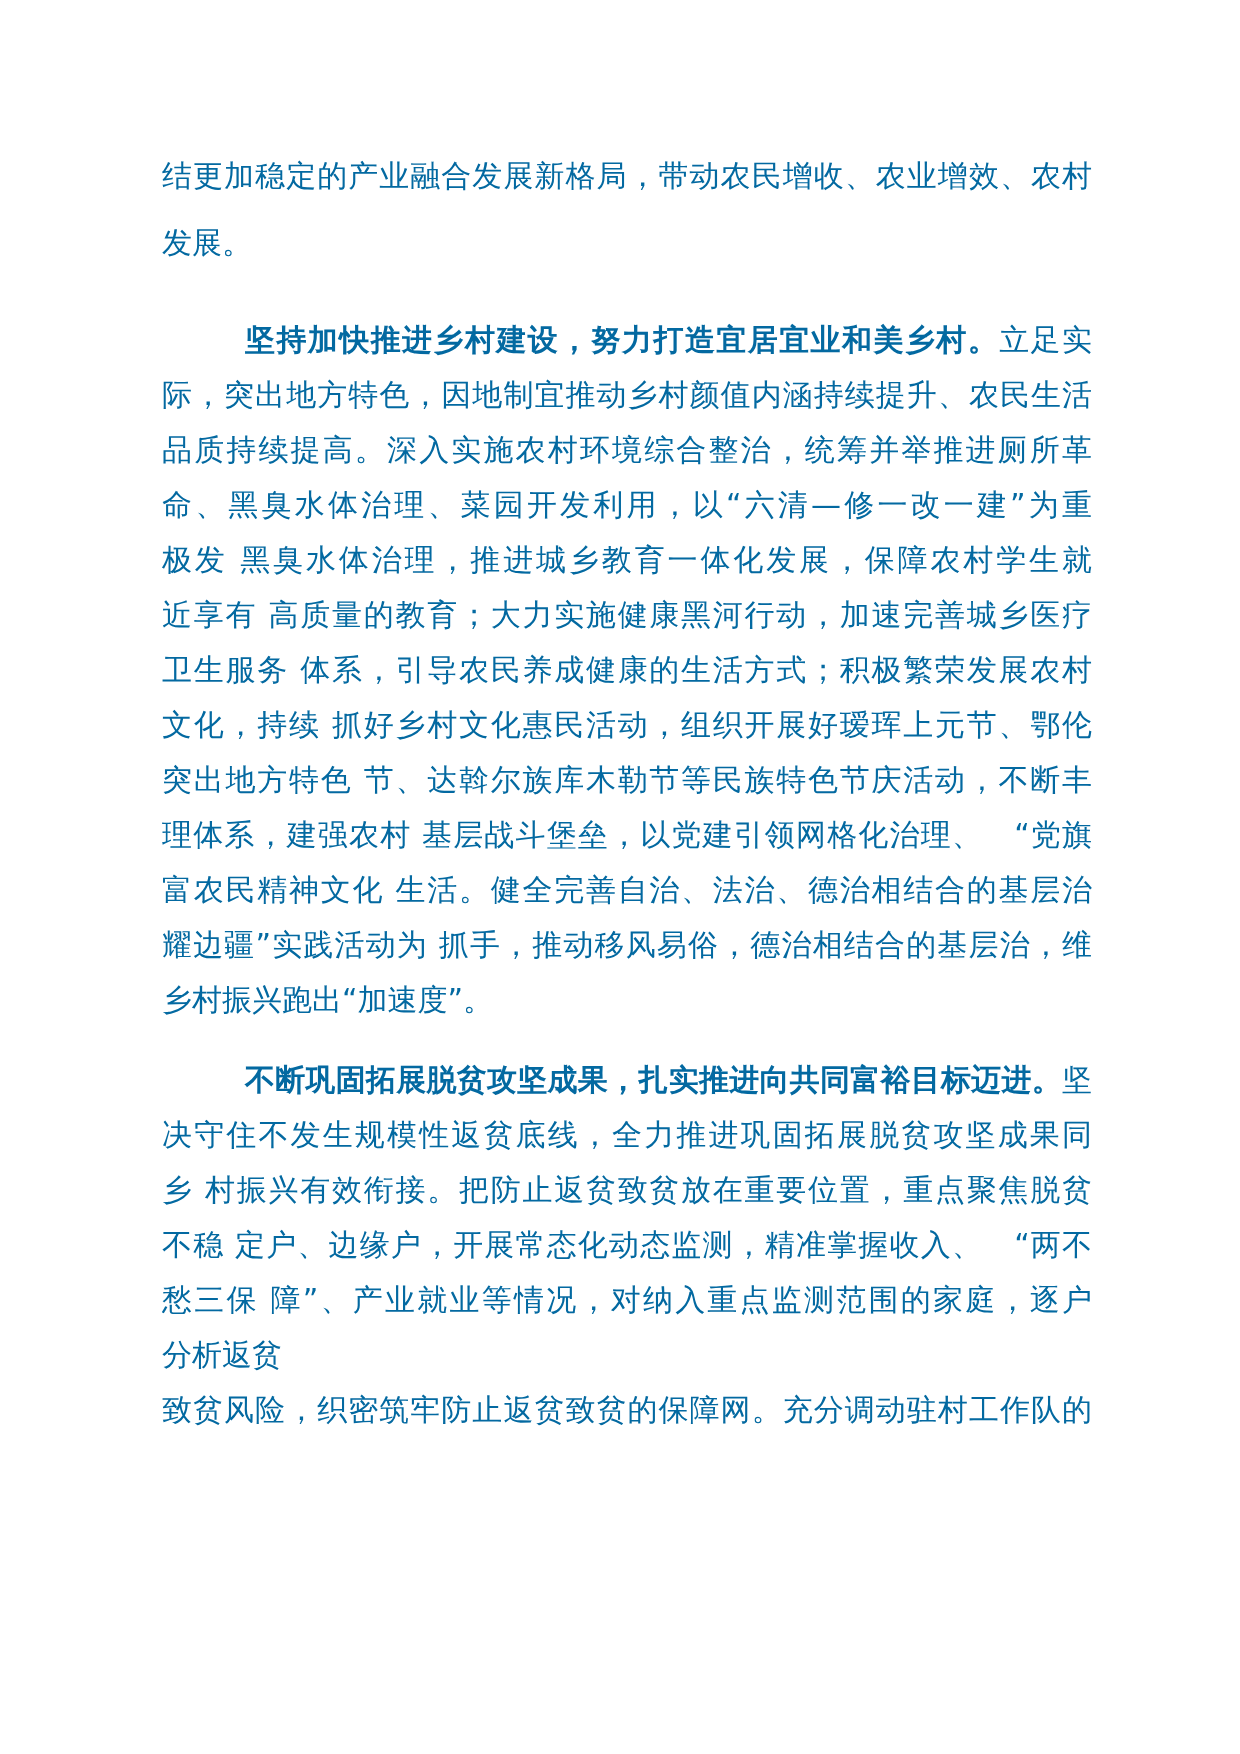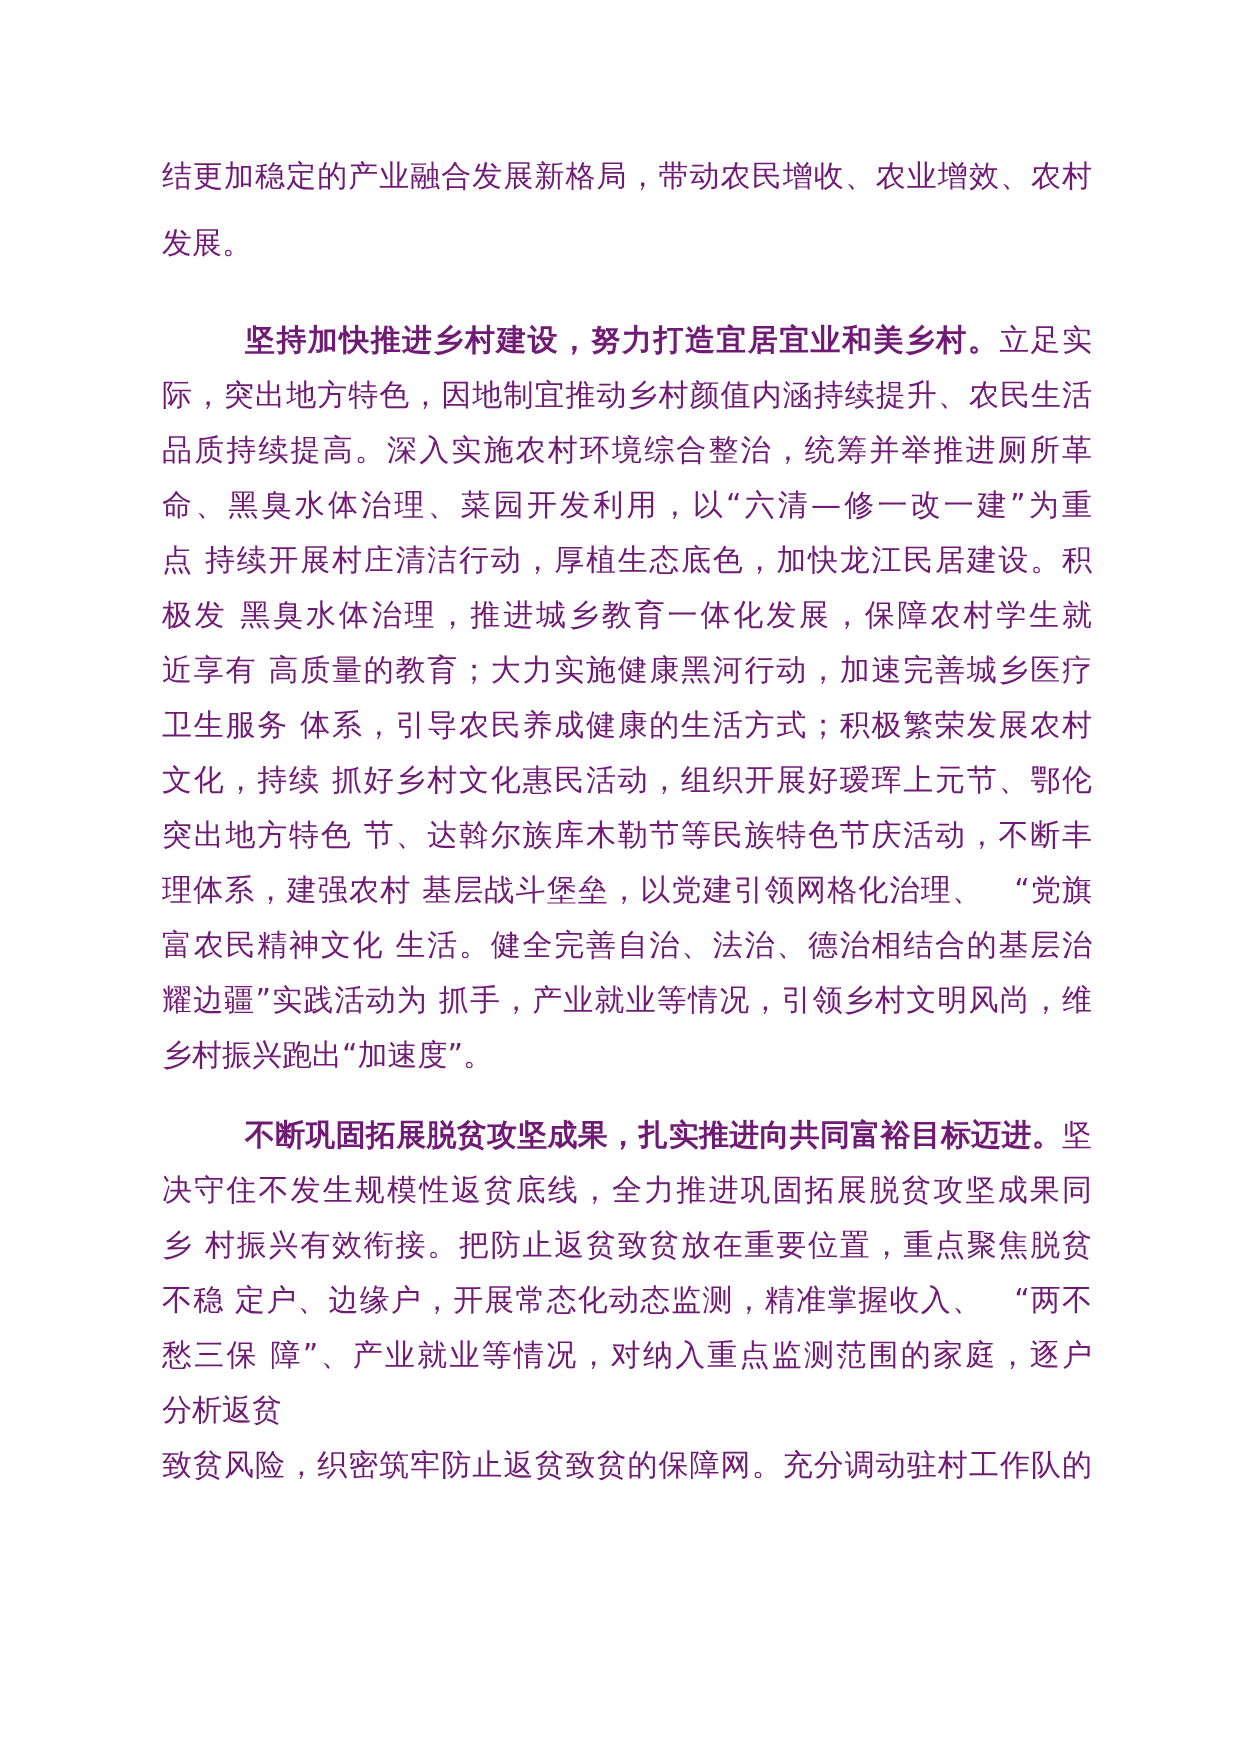--- a/index.html
+++ b/index.html
@@ -6,21 +6,21 @@
     margin: 0;
     padding: 0;
     background: #ffffff;
   }
   .page {
     position: relative;
     width: 1240px;
     height: 1754px;
     background: #ffffff;
     font-family: "DejaVu Sans", sans-serif;
-    color: #701a75;
+    color: #0369a1;
     overflow: hidden;
   }
   .content {
     position: absolute;
     left: 162px;
     top: 142px;
     width: 930px;
   }
   .para {
     font-size: 30px;
@@ -54,29 +54,28 @@
     <div class="para para-first">
       <div class="line full">结更加稳定的产业融合发展新格局，带动农民增收、农业增效、农村</div>
       <div class="line">发展。</div>
     </div>
 
     <div class="para para-body para-2">
       <div class="line full indent"><span class="bold">坚持加快推进乡村建设，努力打造宜居宜业和美乡村。</span><span>立足实</span></div>
       <div class="line full">际，突出地方特色，因地制宜推动乡村颜值内涵持续提升、农民生活</div>
       <div class="line full">品质持续提高。深入实施农村环境综合整治，统筹并举推进厕所革</div>
       <div class="line full">命、黑臭水体治理、菜园开发利用，以“六清—修一改一建”为重</div>
-      <div class="line full">点 持续开展村庄清洁行动，厚植生态底色，加快龙江民居建设。积</div>
       <div class="line full">极发 黑臭水体治理，推进城乡教育一体化发展，保障农村学生就</div>
       <div class="line full">近享有 高质量的教育；大力实施健康黑河行动，加速完善城乡医疗</div>
       <div class="line full">卫生服务 体系，引导农民养成健康的生活方式；积极繁荣发展农村</div>
       <div class="line full">文化，持续 抓好乡村文化惠民活动，组织开展好瑷珲上元节、鄂伦</div>
       <div class="line full">突出地方特色 节、达斡尔族库木勒节等民族特色节庆活动，不断丰</div>
       <div class="line full">理体系，建强农村 基层战斗堡垒，以党建引领网格化治理、　“党旗</div>
       <div class="line full">富农民精神文化 生活。健全完善自治、法治、德治相结合的基层治</div>
-      <div class="line full">耀边疆”实践活动为 抓手，产业就业等情况，引领乡村文明风尚，维</div>
+      <div class="line full">耀边疆”实践活动为 抓手，推动移风易俗，德治相结合的基层治，维</div>
       <div class="line">乡村振兴跑出“加速度”。</div>
     </div>
 
     <div class="para para-body para-3">
       <div class="line full indent"><span class="bold">不断巩固拓展脱贫攻坚成果，扎实推进向共同富裕目标迈进。</span><span>坚</span></div>
       <div class="line full">决守住不发生规模性返贫底线，全力推进巩固拓展脱贫攻坚成果同</div>
       <div class="line full">乡 村振兴有效衔接。把防止返贫致贫放在重要位置，重点聚焦脱贫</div>
       <div class="line full">不稳 定户、边缘户，开展常态化动态监测，精准掌握收入、　“两不</div>
       <div class="line full">愁三保 障”、产业就业等情况，对纳入重点监测范围的家庭，逐户</div>
       <div class="line">分析返贫</div>

